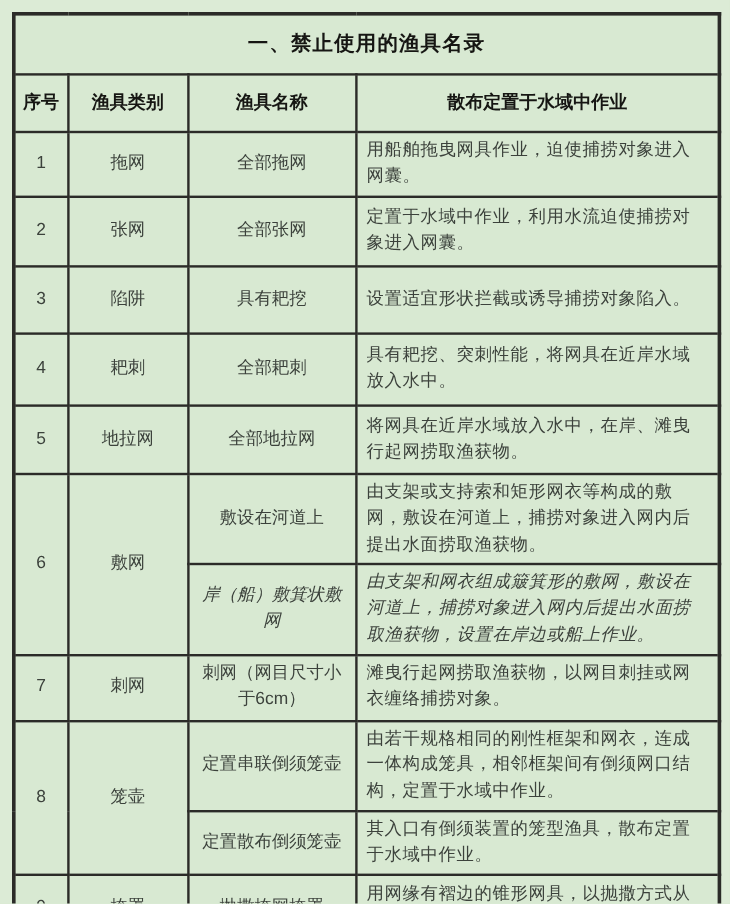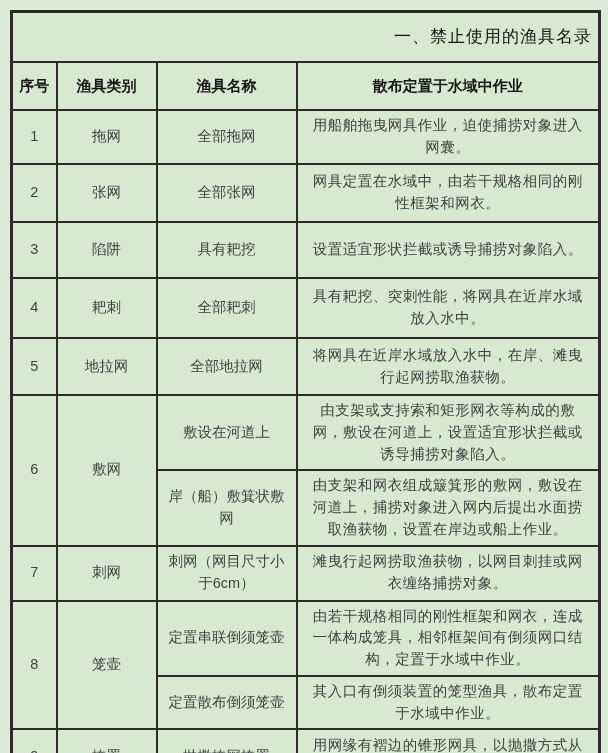--- a/index.html
+++ b/index.html
@@ -31,38 +31,38 @@
   col.c-desc{width:303px;}
   td,th{
     border:2px solid var(--border);
     padding:3px 6px;
     vertical-align:middle;
     font-size:14.5px;
     line-height:1.5;
   }
   .title-cell{
     font-size:17px;
-    font-weight:normal;
+    font-weight:bold;
     color:var(--heading);
-    text-align:right;
+    text-align:center;
     height:42px;
     letter-spacing:1px;
   }
   th{
     font-size:15px;
     font-weight:bold;
     color:var(--heading);
     text-align:center;
     height:40px;
   }
   td.center{text-align:center;}
-  td.desc{text-align:center;padding:4px 8px;letter-spacing:0.5px;}
+  td.desc{text-align:left;padding:4px 8px;letter-spacing:0.5px;}
   tr.r-h54{height:54px;} tr.r-h58{height:58px;} tr.r-h56{height:56px;}
   tr.r-h60{height:60px;} tr.r-h57{height:57px;} tr.r-h64{height:64px;}
-  tr.r-h65{height:65px;} tr.r-h55{height:55px;} tr.r-h70{height:70px;}
+  tr.r-h65{height:65px;font-style:italic;} tr.r-h55{height:55px;} tr.r-h70{height:70px;}
   tr.r-h50{height:50px;}
 </style>
 </head>
 <body>
 
 <div class="table-wrap">
   <table>
     <colgroup>
       <col class="c-no">
         <col class="c-cat">
@@ -84,21 +84,21 @@
         <td class="center">1</td>
         <td class="center">拖网</td>
         <td class="center">全部拖网</td>
         <td class="desc">用船舶拖曳网具作业，迫使捕捞对象进入网囊。</td>
       </tr>
 
       <tr class="r-h58">
         <td class="center">2</td>
         <td class="center">张网</td>
         <td class="center">全部张网</td>
-        <td class="desc">网具定置在水域中，由若干规格相同的刚性框架和网衣。</td>
+        <td class="desc">定置于水域中作业，利用水流迫使捕捞对象进入网囊。</td>
       </tr>
 
       <tr class="r-h56">
         <td class="center">3</td>
         <td class="center">陷阱</td>
         <td class="center">具有耙挖</td>
         <td class="desc">设置适宜形状拦截或诱导捕捞对象陷入。</td>
       </tr>
 
       <tr class="r-h60">
@@ -112,21 +112,21 @@
         <td class="center">5</td>
         <td class="center">地拉网</td>
         <td class="center">全部地拉网</td>
         <td class="desc">将网具在近岸水域放入水中，在岸、滩曳行起网捞取渔获物。</td>
       </tr>
 
       <tr class="r-h64">
         <td class="center" rowspan="2">6</td>
         <td class="center" rowspan="2">敷网</td>
         <td class="center">敷设在河道上</td>
-        <td class="desc">由支架或支持索和矩形网衣等构成的敷网，敷设在河道上，设置适宜形状拦截或诱导捕捞对象陷入。</td>
+        <td class="desc">由支架或支持索和矩形网衣等构成的敷网，敷设在河道上，捕捞对象进入网内后提出水面捞取渔获物。</td>
       </tr>
       <tr class="r-h65">
         <td class="center">岸（船）敷箕状敷网</td>
         <td class="desc">由支架和网衣组成簸箕形的敷网，敷设在河道上，捕捞对象进入网内后提出水面捞取渔获物，设置在岸边或船上作业。</td>
       </tr>
 
       <tr class="r-h55">
         <td class="center">7</td>
         <td class="center">刺网</td>
         <td class="center">刺网（网目尺寸小于6cm）</td>

